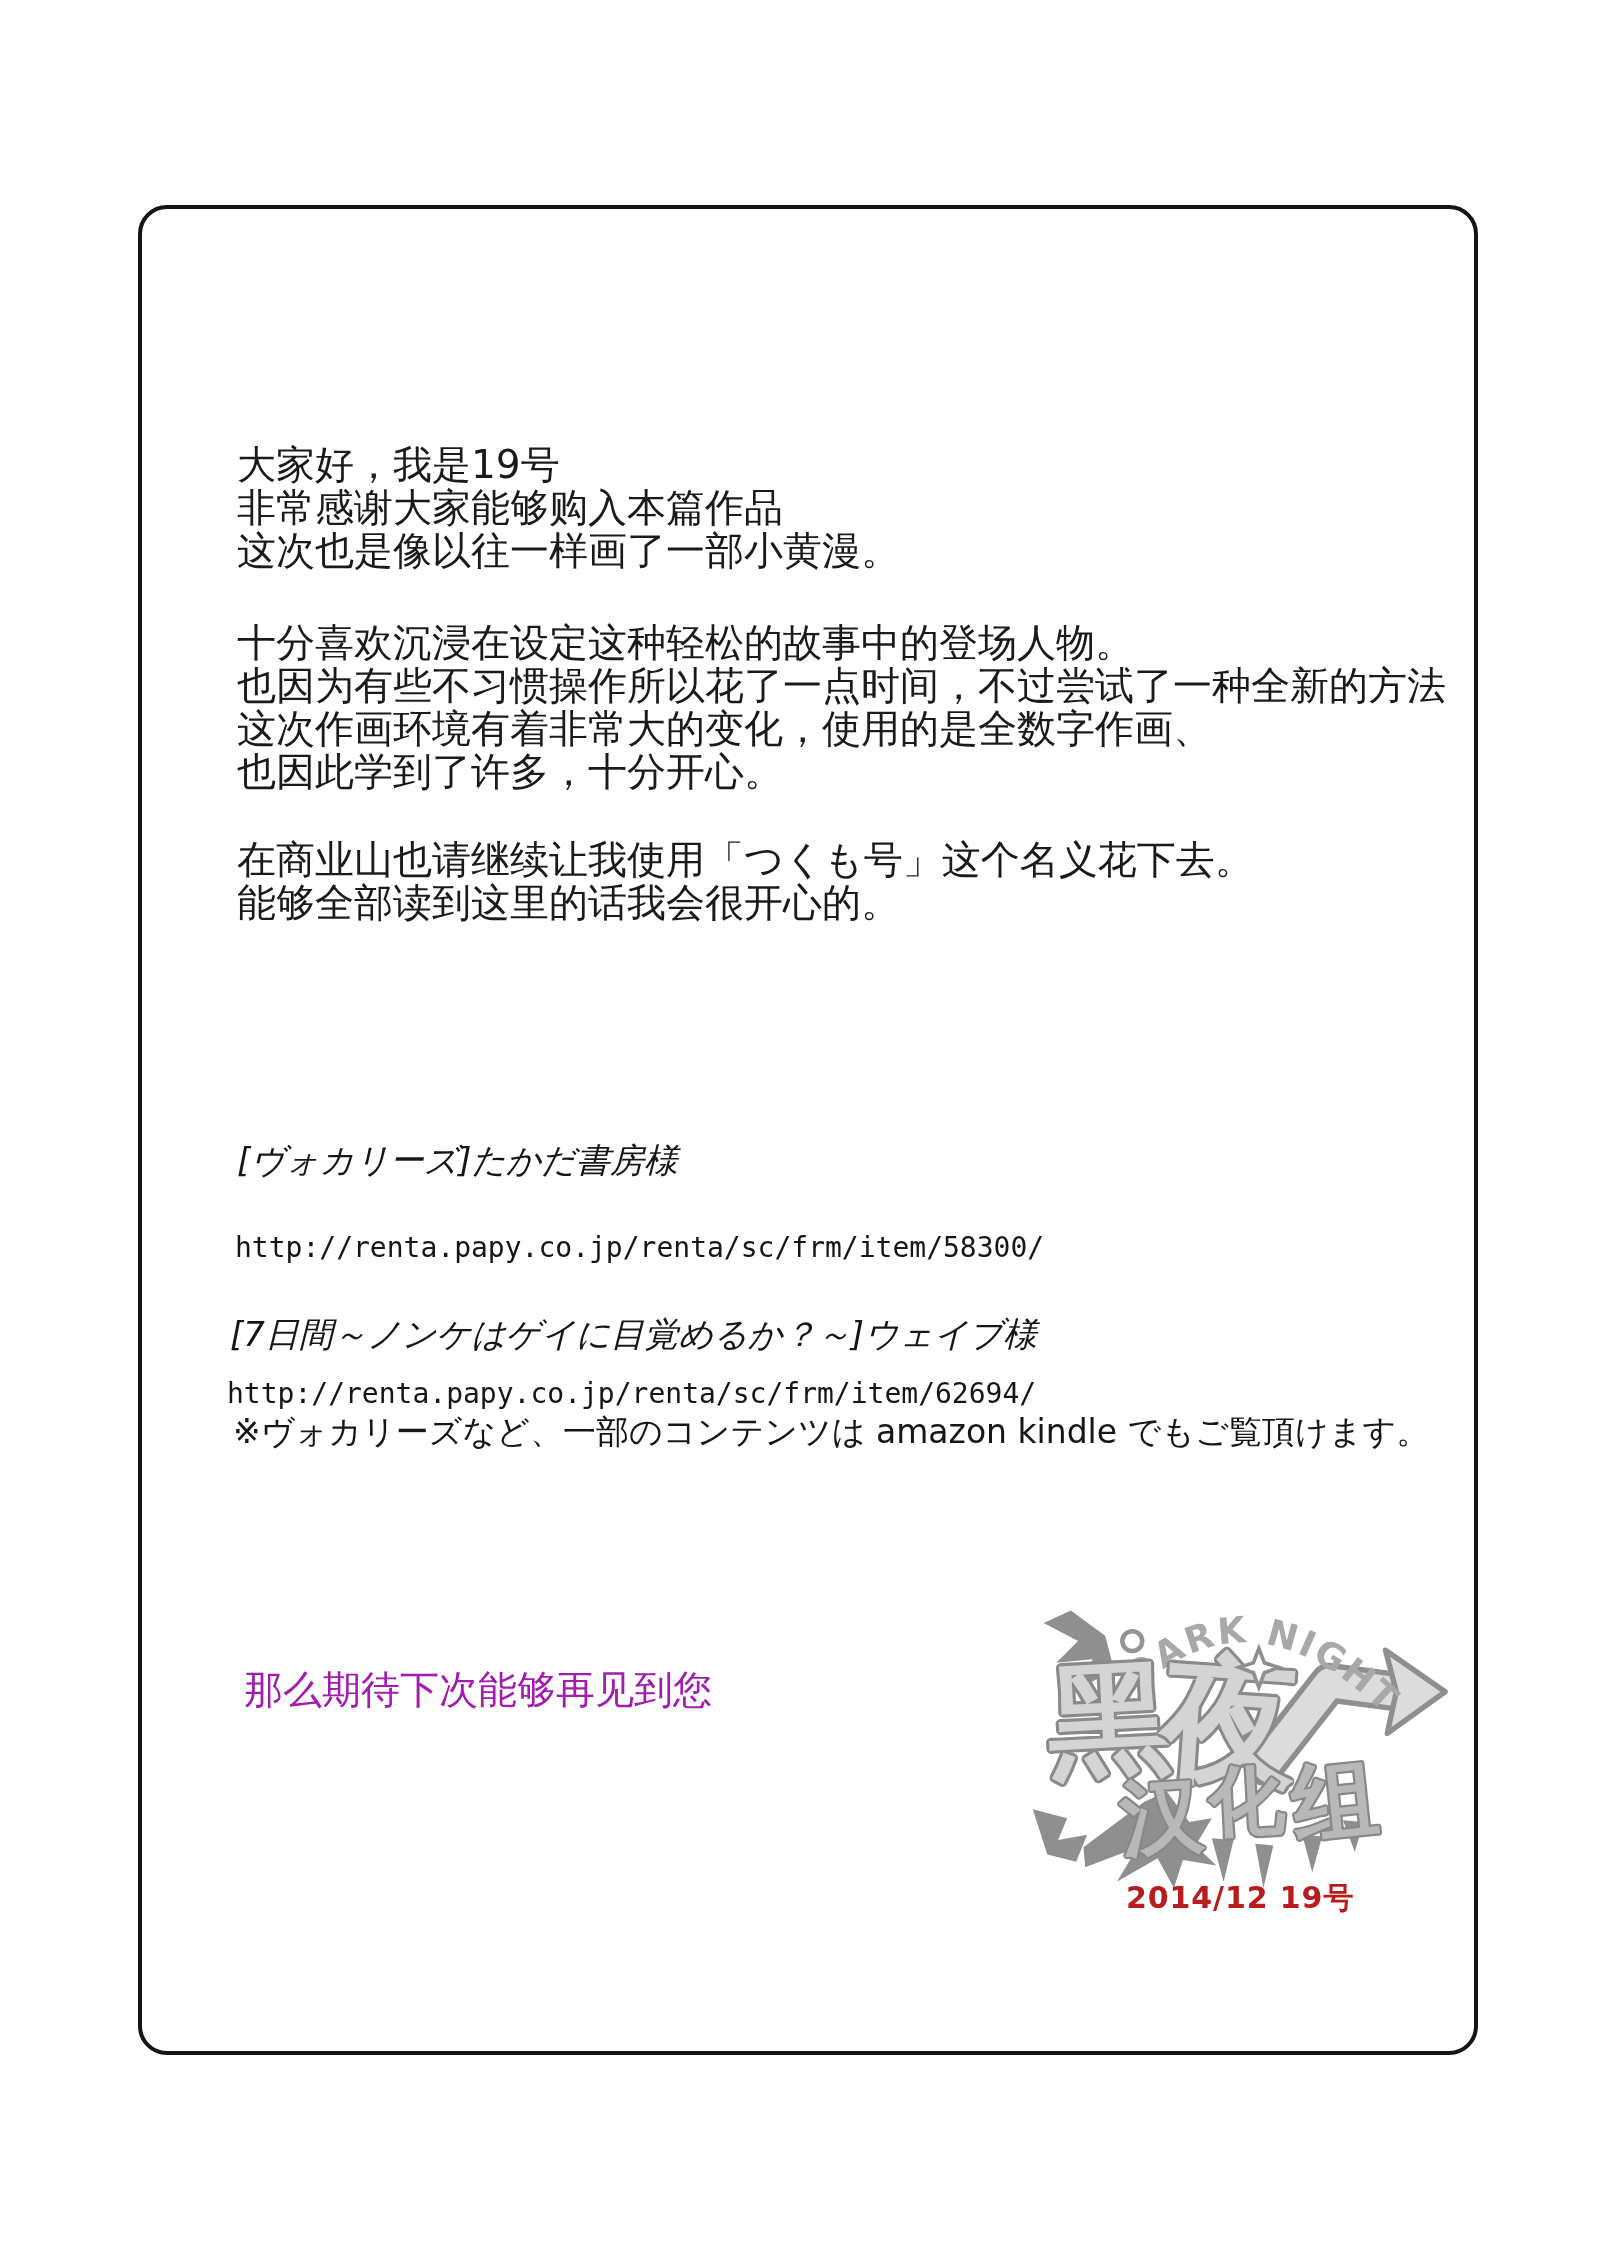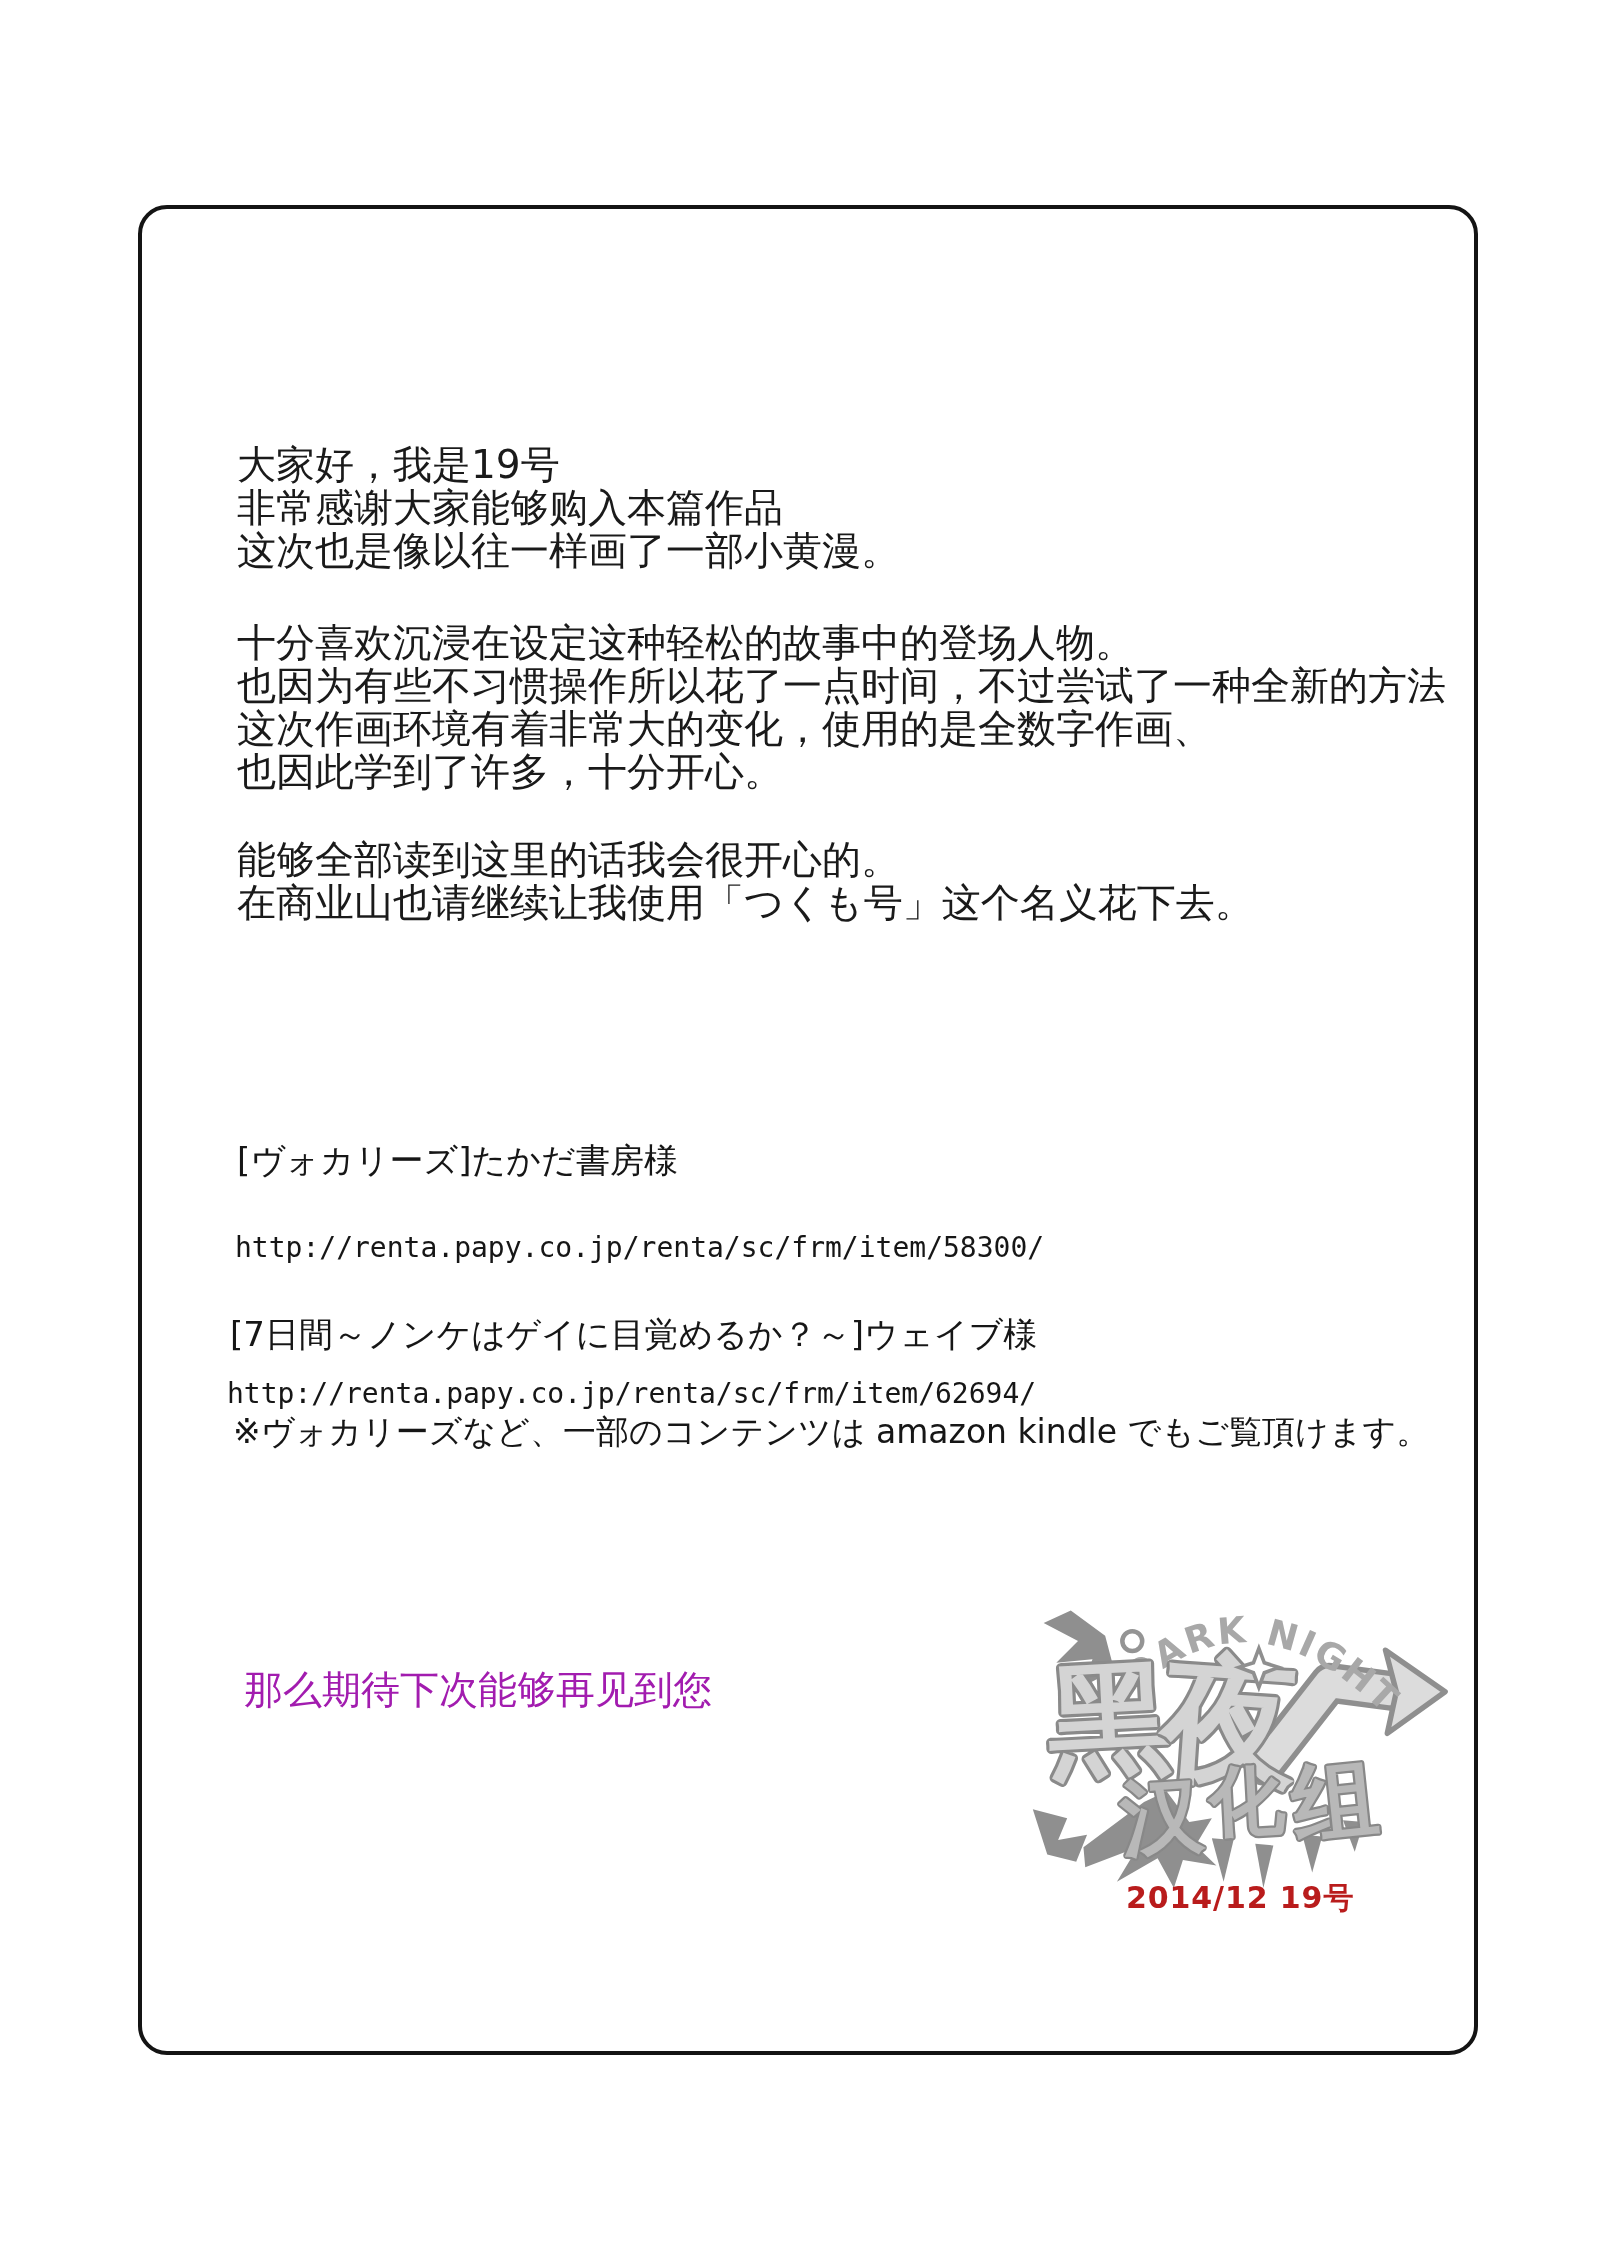--- a/index.html
+++ b/index.html
@@ -14,21 +14,21 @@
   .frame{
     position:absolute;
     left:138px;top:205px;
     width:1332px;height:1842px;
     border:4.5px solid #141414;
     border-radius:29px;
     background:#ffffff;
   }
   .tblock{position:absolute;white-space:nowrap;}
   .cn{font-size:39px;line-height:43px;letter-spacing:0px;color:#1a1a1a;}
-  .jp-title{font-size:34px;line-height:40px;color:#161616;}
+  .jp-title{font-size:34px;line-height:40px;color:#161616;font-style:italic;}
   .url{font-family:"DejaVu Sans Mono",monospace;font-size:28px;line-height:34px;color:#161616;letter-spacing:0px;}
   .note{font-size:33px;color:#161616;}
   .closing{font-size:39px;color:#a21caf;}
   .dateline{font-size:30px;font-weight:bold;letter-spacing:0.9px;color:#b91c1c;}
   .pagenum{font-size:29px;font-weight:600;color:#161616;}
   .logo{position:absolute;left:1031px;top:1576px;width:425px;height:312px;}
 </style>
 </head>
 <body>
 
@@ -43,22 +43,22 @@
   </div>
 
   <div class="tblock cn" style="left:237px;top:621px;">
     <div>十分喜欢沉浸在设定这种轻松的故事中的登场人物。</div>
     <div>也因为有些不习惯操作所以花了一点时间，不过尝试了一种全新的方法</div>
     <div>这次作画环境有着非常大的变化，使用的是全数字作画、</div>
     <div>也因此学到了许多，十分开心。</div>
   </div>
 
   <div class="tblock cn" style="left:237px;top:838px;">
+    <div>在商业山也请继续让我使用「つくも号」这个名义花下去。</div>
     <div>能够全部读到这里的话我会很开心的。</div>
-    <div>在商业山也请继续让我使用「つくも号」这个名义花下去。</div>
   </div>
 
   <div class="tblock jp-title" style="left:237px;top:1140px;">[ヴォカリーズ]たかだ書房様</div>
   <div class="tblock url" style="left:235px;top:1203px;margin-top:28px;">http://renta.papy.co.jp/renta/sc/frm/item/58300/</div>
 
   <div class="tblock jp-title" style="left:230px;top:1314px;">[7日間～ノンケはゲイに目覚めるか？～]ウェイブ様</div>
   <div class="tblock url" style="left:227px;top:1377px;">http://renta.papy.co.jp/renta/sc/frm/item/62694/</div>
 
   <div class="tblock note" style="left:233px;top:1410px;">※ヴォカリーズなど、一部のコンテンツは amazon kindle でもご覧頂けます。</div>
 

